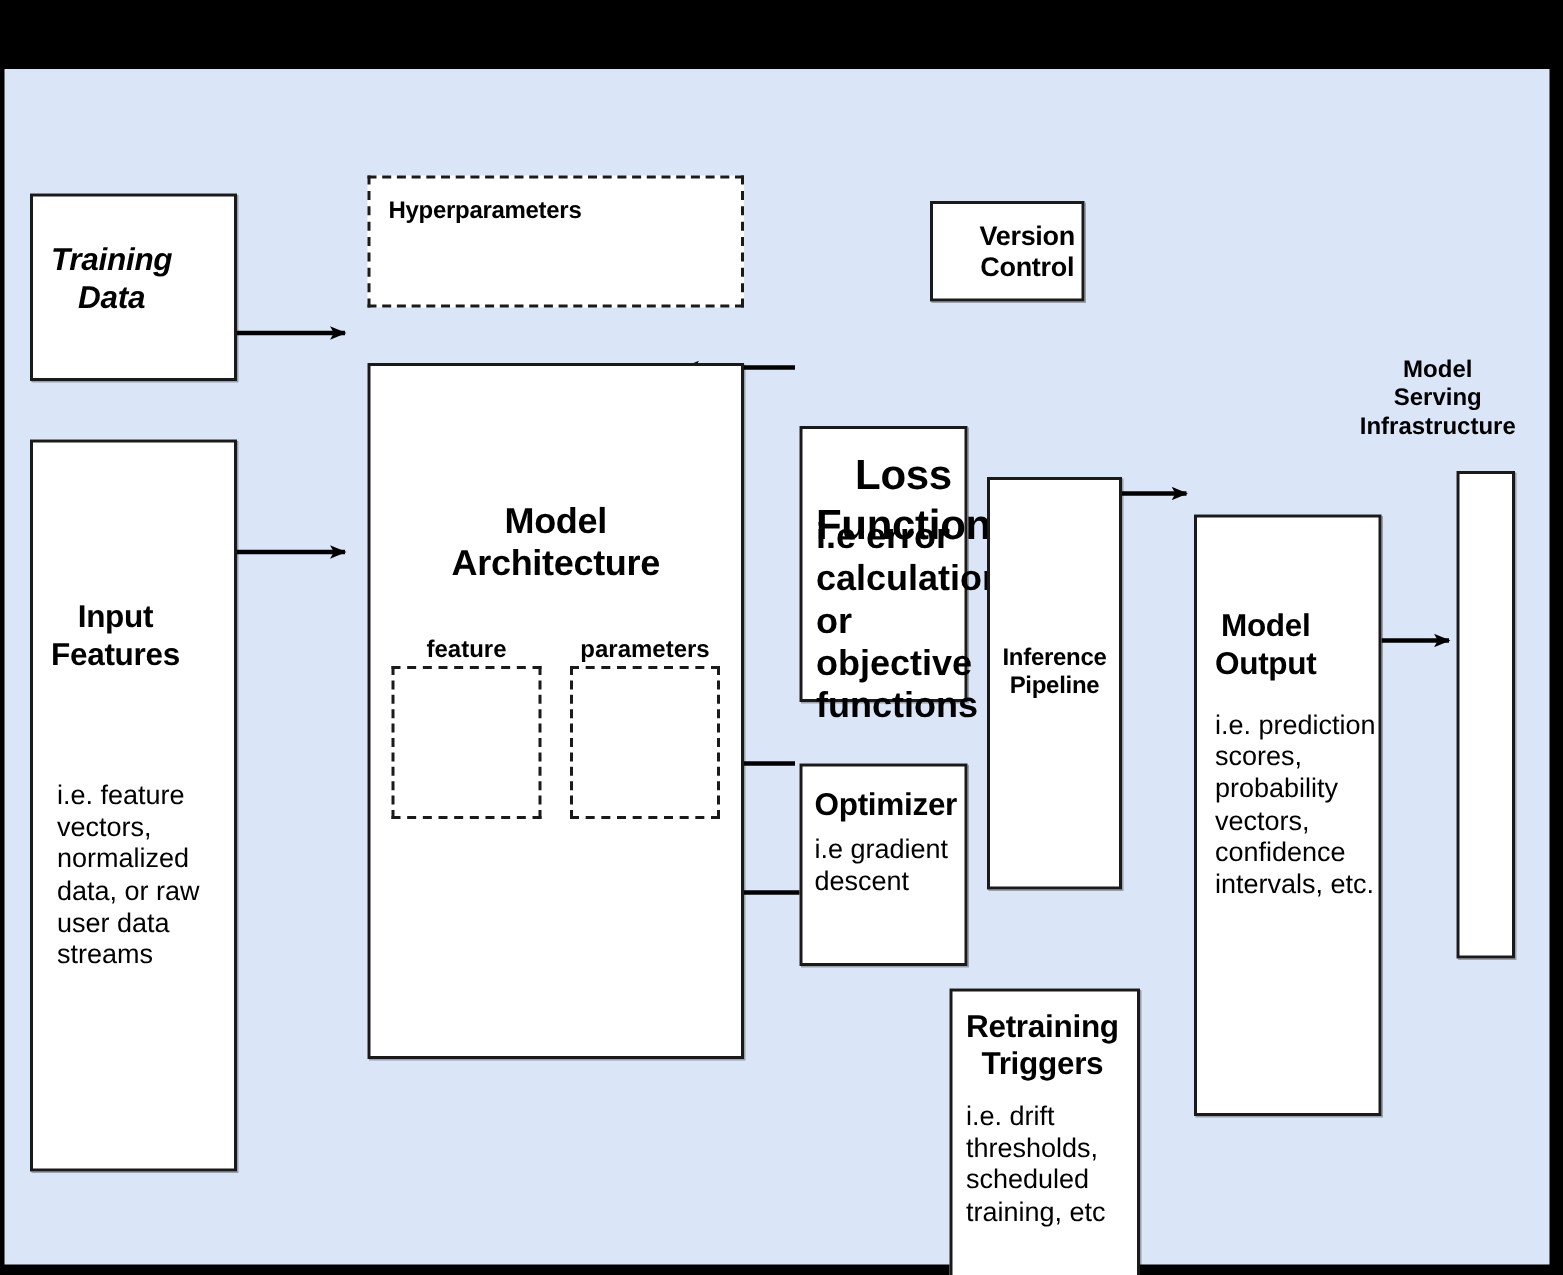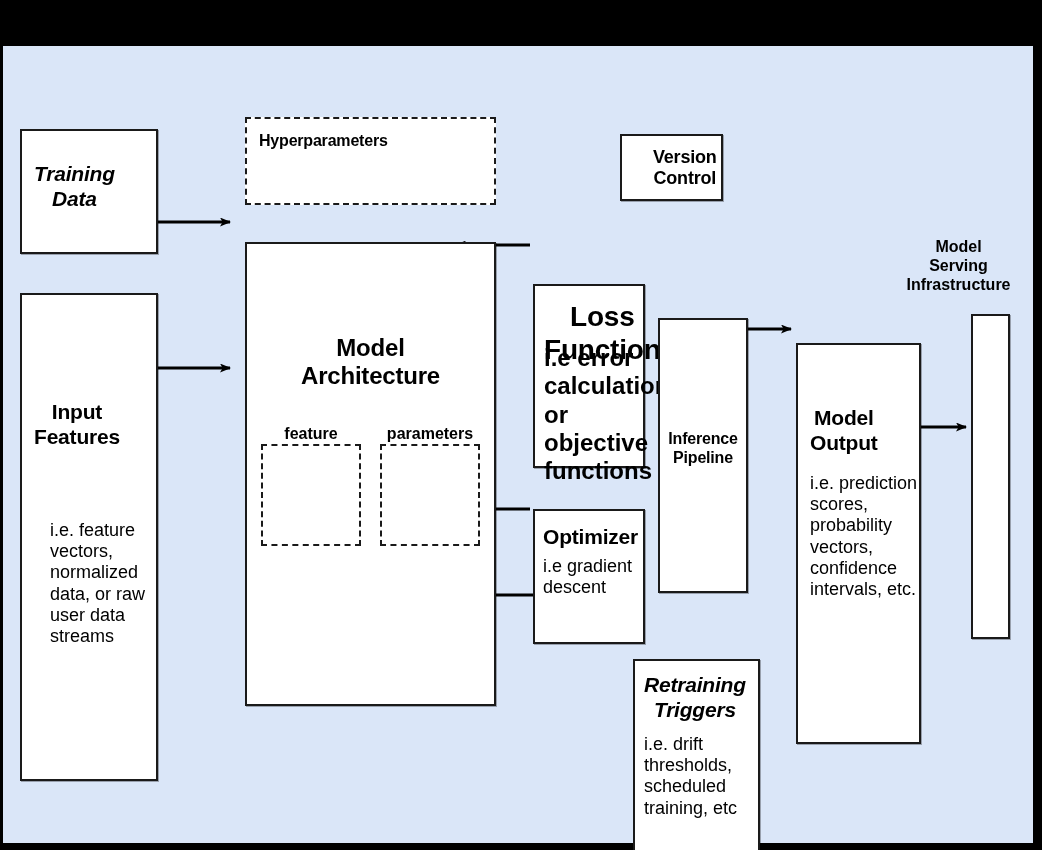--- a/index.html
+++ b/index.html
@@ -55,21 +55,21 @@
     color: #000000;
     line-height: 1.18;
     text-align: center;
   }
   
   #training-data      { left:17px;  top:83px;  width:138px; height:125px; }
   #training-data .ttl { position:absolute; left:12px; top:31px; font-size:21px;font-style:italic; }
 
   #input-features       { left:17px;  top:247px; width:138px; height:488px; }
   #input-features .ttl  { position:absolute; left:12px; top:105px; font-size:21px; }
-  #input-features .sub  { position:absolute; left:28px; top:225px; font-size:18px; width:118px; }
+  #input-features .sub  { position:absolute; left:16px; top:225px; font-size:18px; width:118px; }
 
   #hyperparameters      { left:242px; top:71px;  width:251px; height:88px; }
   #hyperparameters .ttl { position:absolute; left:12px; top:13px; font-size:16px; }
 
   #version-control      { left:617px; top:88px;  width:103px; height:67px; }
   #version-control .ttl { position:absolute; left:11px; top:11px; font-size:18px;margin-left:20px; }
 
   #model-architecture       { left:242px; top:196px; width:251px; height:464px; }
   #model-architecture .ttl  { position:absolute; left:0; top:90px; width:100%;
                               text-align:center; font-size:24px; }
@@ -81,21 +81,21 @@
 
   #loss-function      { left:530px; top:238px; width:112px; height:184px; }
   #loss-function .ttl { position:absolute; left:9px; top:14px; font-size:28px; }
   #loss-function .sub { position:absolute; left:9px; top:58px; font-size:24px; width:98px;font-weight:bold; }
 
   #optimizer      { left:530px; top:463px; width:112px; height:135px; }
   #optimizer .ttl { position:absolute; left:8px; top:14px; font-size:21px; }
   #optimizer .sub { position:absolute; left:8px; top:45px; font-size:18px; width:100px; }
 
   #retraining-triggers      { left:630px; top:613px; width:127px; height:199px; }
-  #retraining-triggers .ttl { position:absolute; left:9px; top:12px; font-size:21px;font-style:italic; }
+  #retraining-triggers .ttl { position:absolute; left:9px; top:12px; font-size:21px; }
   #retraining-triggers .sub { position:absolute; left:9px; top:73px; font-size:18px; width:114px; }
 
   #inference-pipeline      { left:655px; top:272px; width:90px;  height:275px;padding-left:19px; }
   #inference-pipeline .ttl { position:absolute; left:0; top:110px; width:100%;
                              text-align:center; font-size:16px; }
 
   #model-output      { left:793px; top:297px; width:125px; height:401px; }
   #model-output .ttl { position:absolute; left:12px; top:61px; font-size:21px; }
   #model-output .sub { position:absolute; left:12px; top:128px; font-size:18px; width:108px; }
 

